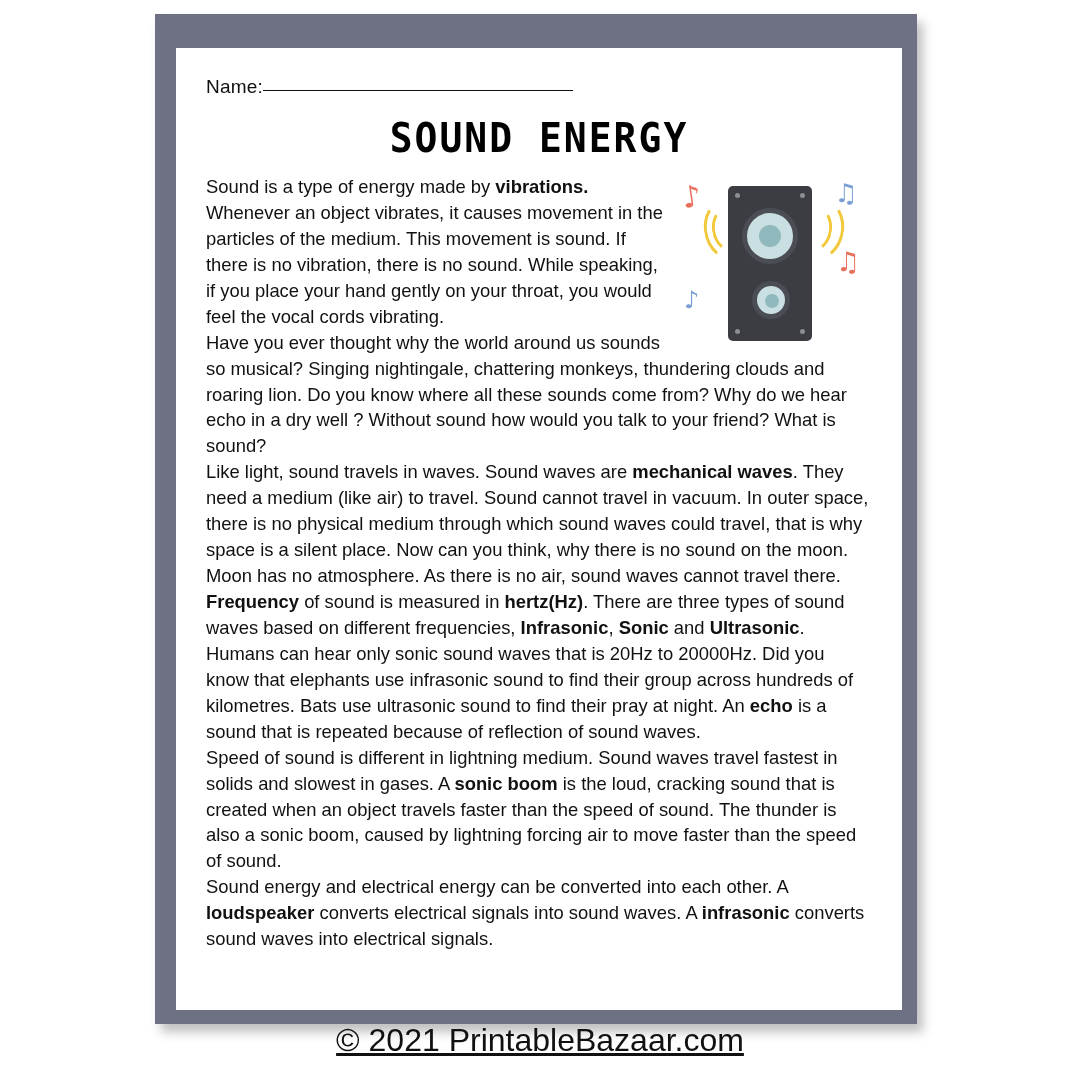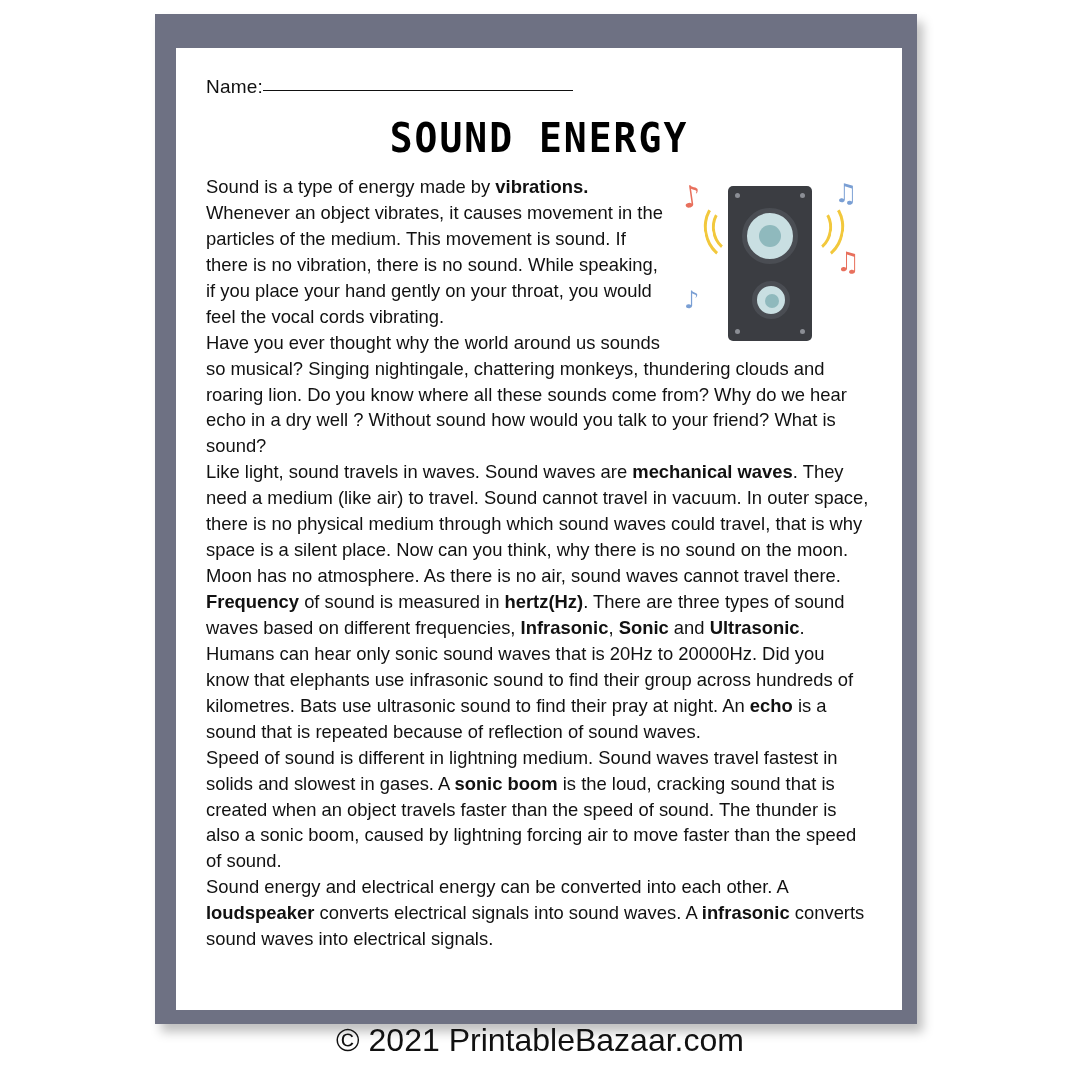--- a/index.html
+++ b/index.html
@@ -196,20 +196,21 @@
   
   .footer {
     position: absolute;
     left: 0;
     top: 1022px;
     width: 1080px;
     text-align: center;
     font-size: 32px;
     color: #111;
     font-family: "Liberation Sans", sans-serif;
+    text-decoration: underline;
   }
 </style>
 </head>
 <body>
 
 <div class="page-wrap">
 
   <div class="sheet-frame"></div>
 
   <div class="sheet">

